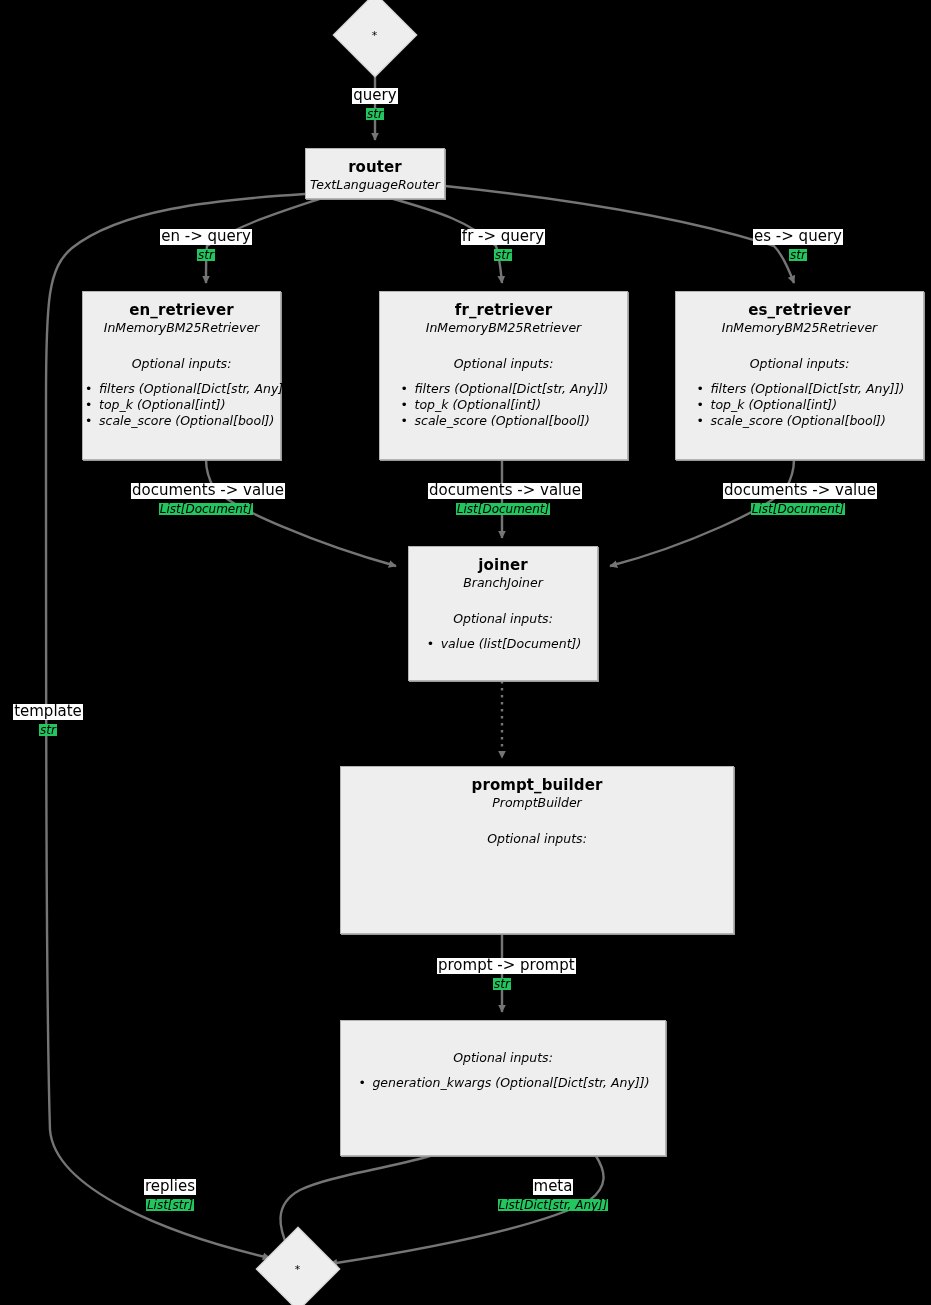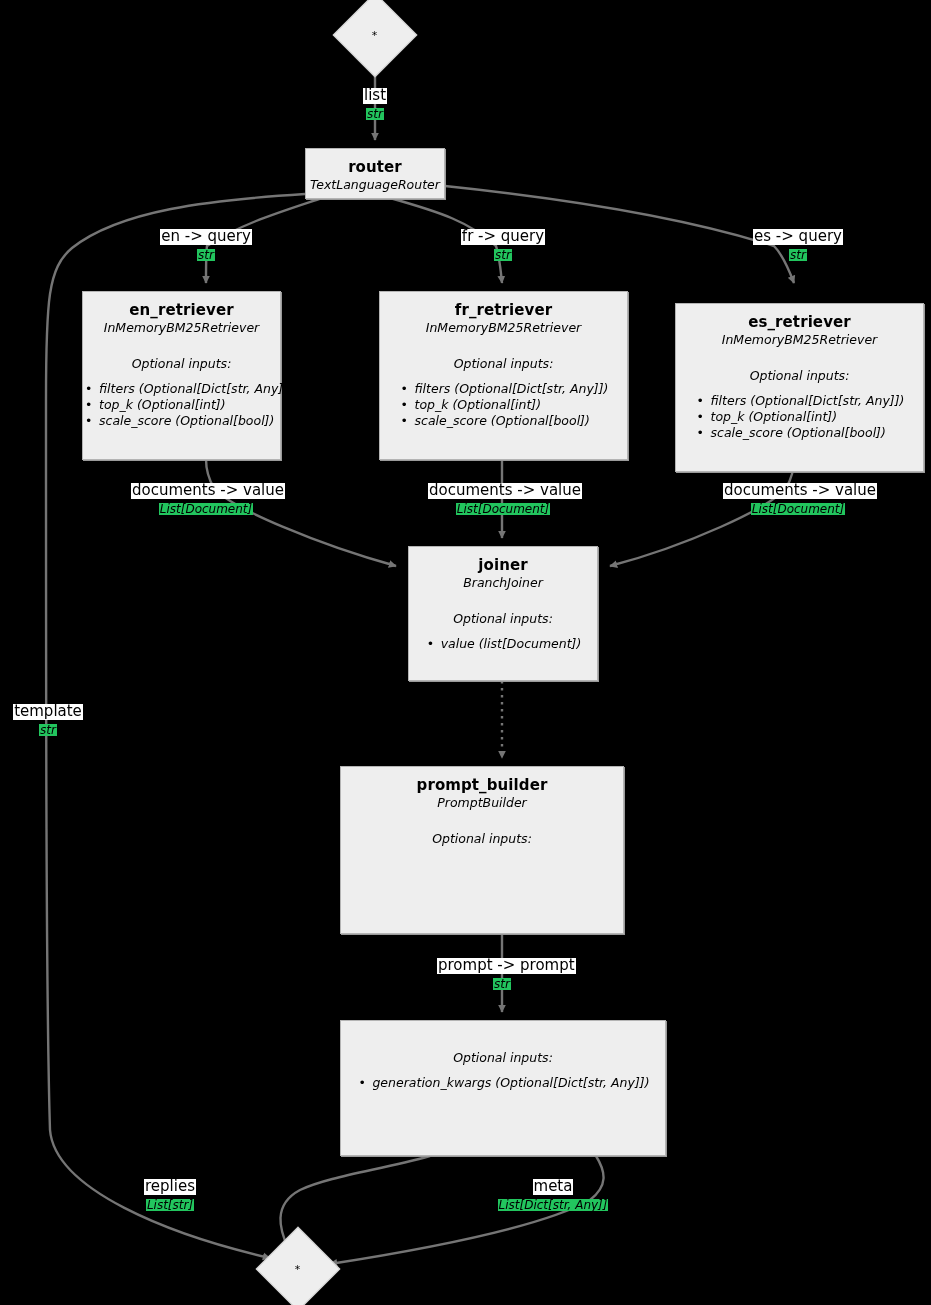--- a/index.html
+++ b/index.html
@@ -181,55 +181,55 @@
     <div class="node-title">fr_retriever</div>
     <div class="node-type">InMemoryBM25Retriever</div>
     <div class="opt-header">Optional inputs:</div>
     <ul class="opt-list">
       <li>filters (Optional[Dict[str, Any]])</li>
       <li>top_k (Optional[int])</li>
       <li>scale_score (Optional[bool])</li>
     </ul>
   </div>
 
-  <div class="node" style="left:675px; top:291px; width:249px; height:169px;margin-top:12px;">
+  <div class="node" style="left:675px; top:291px; width:249px; height:169px;">
     <div class="node-title">es_retriever</div>
     <div class="node-type">InMemoryBM25Retriever</div>
     <div class="opt-header">Optional inputs:</div>
     <ul class="opt-list">
       <li>filters (Optional[Dict[str, Any]])</li>
       <li>top_k (Optional[int])</li>
       <li>scale_score (Optional[bool])</li>
     </ul>
   </div>
 
   <div class="node" style="left:408px; top:546px; width:190px; height:135px;">
     <div class="node-title">joiner</div>
     <div class="node-type">BranchJoiner</div>
     <div class="opt-header">Optional inputs:</div>
     <ul class="opt-list">
       <li>value (list[Document])</li>
     </ul>
   </div>
 
-  <div class="node" style="left:340px; top:766px; width:284px; height:168px;">
+  <div class="node" style="left:340px; top:766px; width:394px; height:168px;">
     <div class="node-title">prompt_builder</div>
     <div class="node-type">PromptBuilder</div>
     <div class="opt-header">Optional inputs:</div>
   </div>
 
   <div class="node" style="left:340px; top:1020px; width:326px; height:136px;">
     <div class="opt-header">Optional inputs:</div>
     <ul class="opt-list">
       <li>generation_kwargs (Optional[Dict[str, Any]])</li>
     </ul>
   </div>
 
   <div class="elabel centered" style="left:330px; top:87px; width:90px;">
-    <div><span class="e-name">list</span></div>
+    <div><span class="e-name">query</span></div>
     <div class="e-row2"><span class="e-type">str</span></div>
   </div>
 
   <div class="elabel centered" style="left:141px; top:228px; width:130px;">
     <div><span class="e-name">en -&gt; query</span></div>
     <div class="e-row2"><span class="e-type">str</span></div>
   </div>
 
   <div class="elabel centered" style="left:438px; top:228px; width:130px;">
     <div><span class="e-name">fr -&gt; query</span></div>

